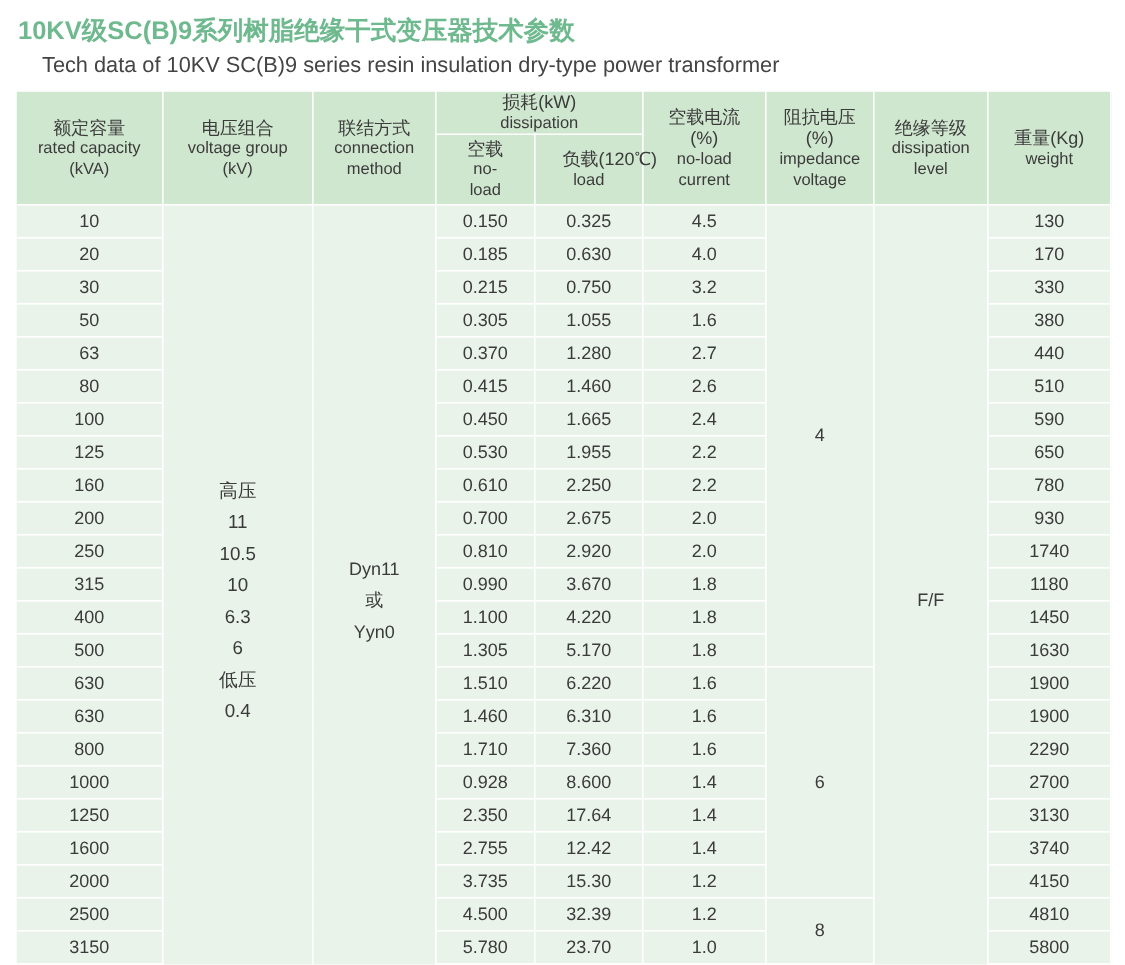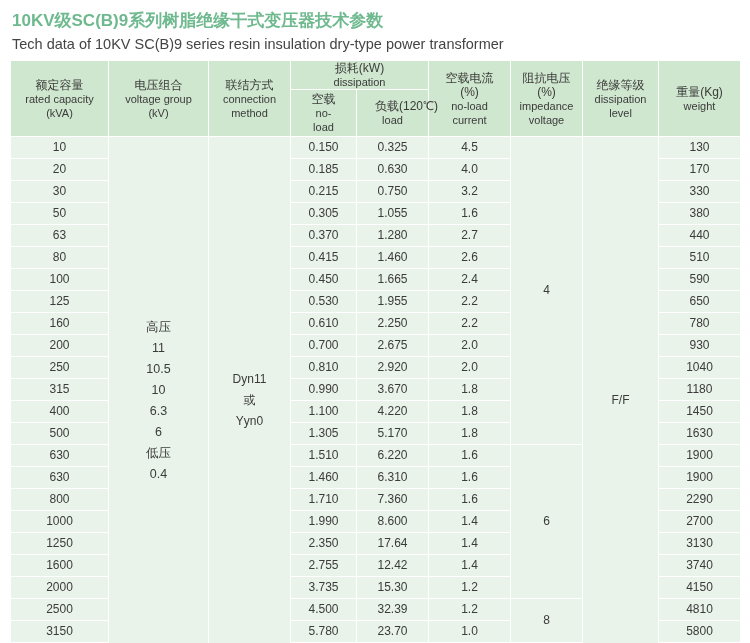--- a/index.html
+++ b/index.html
@@ -25,21 +25,21 @@
     color: #6fb98f;
     font-weight: bold;
     letter-spacing: 0px;
     line-height: 22px;
     margin: 2px 0 0 2px;
   }
   .title-en {
     font-size: 14.5px;
     color: #444444;
     line-height: 20px;
-    margin: 2px 0 6px 2px;
+    margin: 2px 0 6px 18px;
   }
   table.spec {
     border-collapse: collapse;
     width: 730px;
     table-layout: fixed;
   }
   table.spec td, table.spec th {
     border: 1px solid #ffffff;
     text-align: center;
     vertical-align: middle;
@@ -230,21 +230,21 @@
           <td>0.700</td>
           <td>2.675</td>
           <td>2.0</td>
           <td>930</td>
         </tr>
         <tr>
           <td>250</td>
           <td>0.810</td>
           <td>2.920</td>
           <td>2.0</td>
-          <td>1040</td>
+          <td>1740</td>
         </tr>
         <tr>
           <td>315</td>
           <td>0.990</td>
           <td>3.670</td>
           <td>1.8</td>
           <td>1180</td>
         </tr>
         <tr>
           <td>400</td>
@@ -277,21 +277,21 @@
         </tr>
         <tr>
           <td>800</td>
           <td>1.710</td>
           <td>7.360</td>
           <td>1.6</td>
           <td>2290</td>
         </tr>
         <tr>
           <td>1000</td>
-          <td>1.990</td>
+          <td>0.928</td>
           <td>8.600</td>
           <td>1.4</td>
           <td>2700</td>
         </tr>
         <tr>
           <td>1250</td>
           <td>2.350</td>
           <td>17.64</td>
           <td>1.4</td>
           <td>3130</td>

